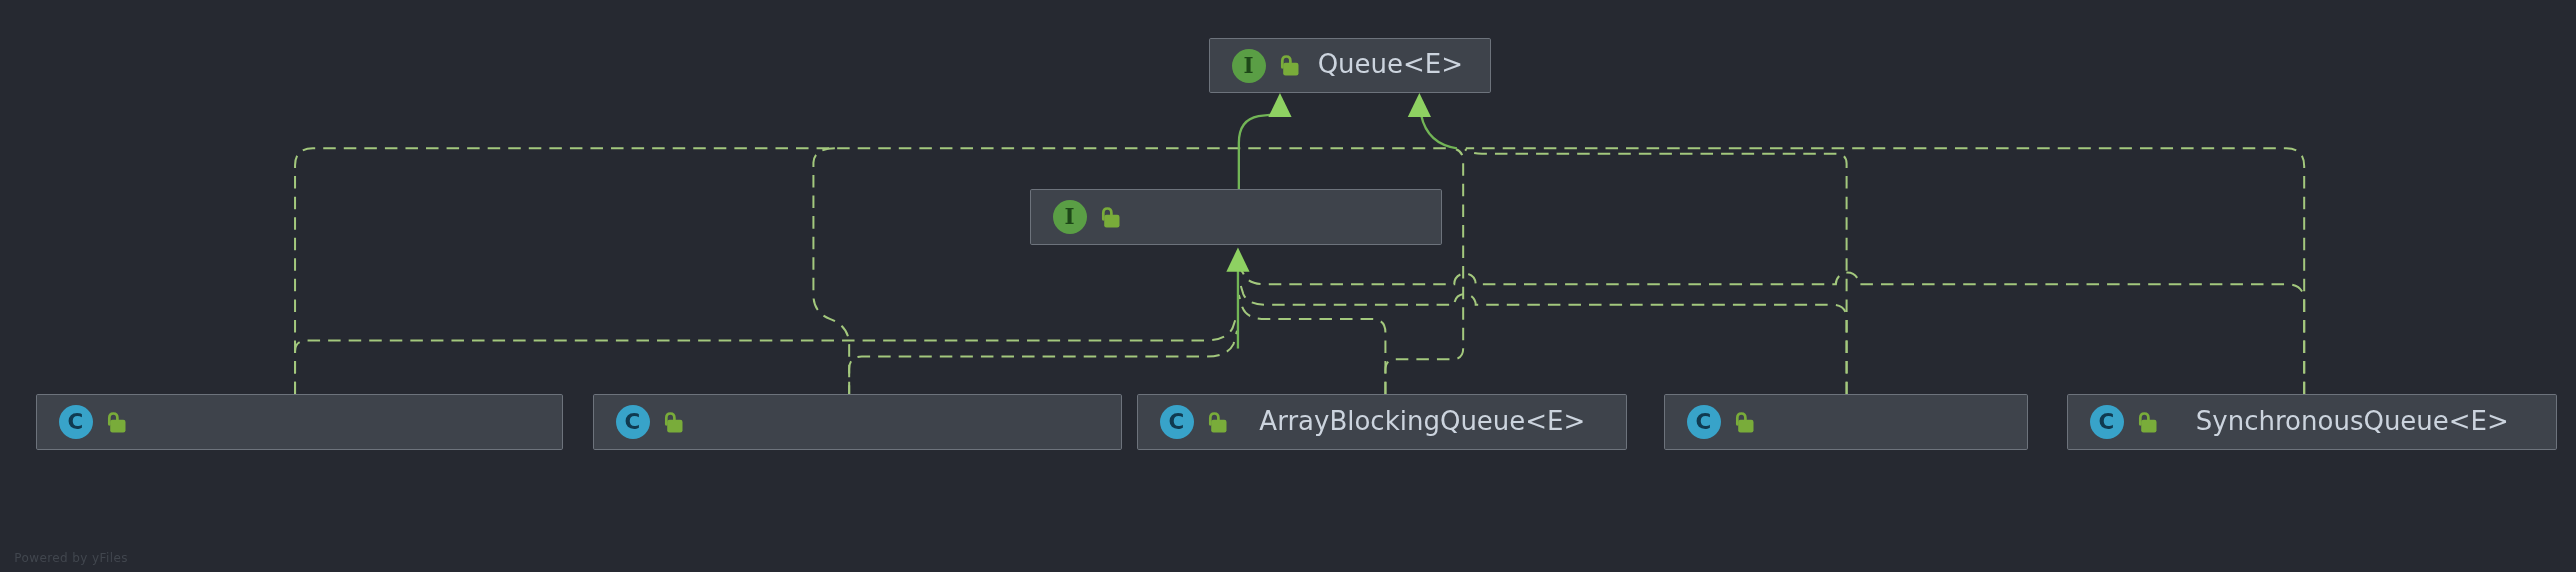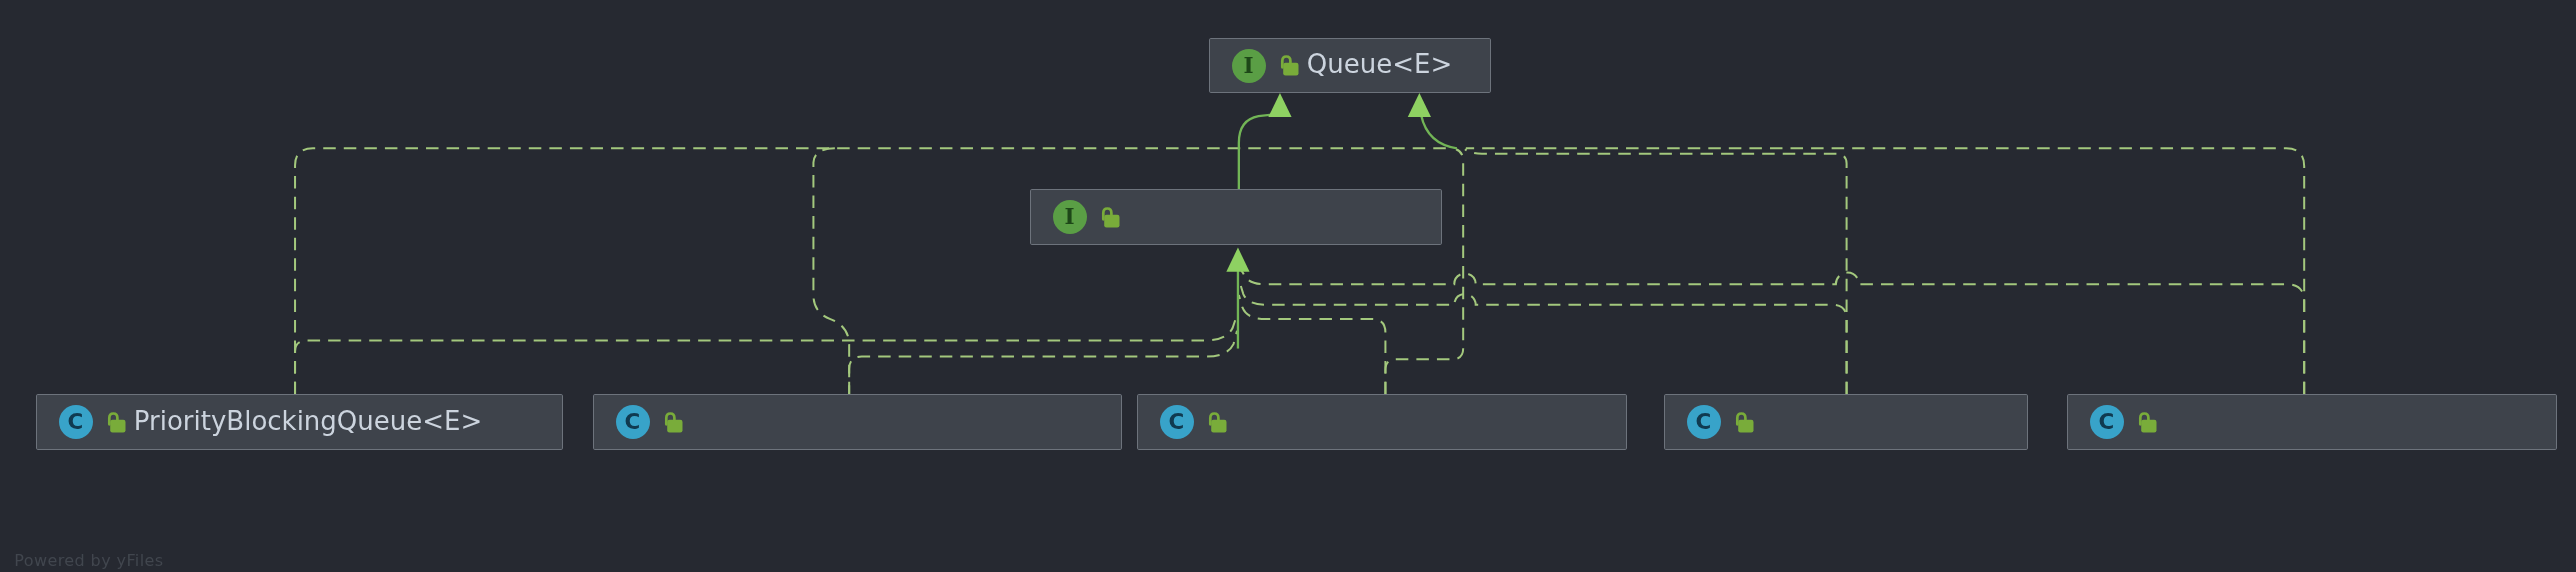--- a/index.html
+++ b/index.html
@@ -44,29 +44,30 @@
     display: flex; align-items: center; justify-content: center;
     font-weight: bold;
     font-size: 21.5px;
     line-height: 1;
   }
   .badge-interface { background: var(--interface-icon, #5a9e45); color: #1d4718; font-family: "DejaVu Serif", serif; }
   .badge-class     { background: var(--class-icon, #38a3c9); color: #103a50; font-family: "DejaVu Sans", sans-serif; }
   .key-icon { margin-left: 10.7px; flex: 0 0 auto; }
   .node-label {
     flex: 1 1 auto;
+    text-align: center;
     color: var(--node-text, #ccd4de);
     font-size: 26px;
     white-space: nowrap;
     padding: 0 3.6px 2.7px 3.6px;
   }
   .watermark {
     position: absolute;
     left: 14.3px; top: 551px;
-    font-size: 16px;
+    font-size: 12px;
     letter-spacing: 0.4px;
     color: #41464e;
     user-select: none;
   }
 </style>
 </head>
 <body style="--bg: #262931; --node-fill: #3e434b; --node-border: #6d737c; --node-text: #ccd4de; --edge-solid: #72b556; --edge-dashed: #a3c87d; --arrowhead: #8ed162; --interface-icon: #5a9e45; --class-icon: #38a3c9;">
 
 <div id="canvas">
   <svg id="edge-layer" width="2576" height="572" viewBox="0 0 2882 640" xmlns="http://www.w3.org/2000/svg">
@@ -103,44 +104,45 @@
         <path d="M7 17 V10 Q7 5 11.5 5 Q16 5 16 10 V12" fill="none" stroke="#79ac3a" stroke-width="3" stroke-linecap="round"></path>
         <rect x="8" y="12" width="17" height="14" rx="2.5" fill="#79ac3a"></rect>
       </svg>
     </div>
     <div class="node" style="left: 36px; top: 394px; width: 527px; height: 56px;">
       <span class="node-badge badge-class">C</span>
       <svg class="key-icon" width="27" height="27" viewBox="0 0 30 30">
         <path d="M7 17 V10 Q7 5 11.5 5 Q16 5 16 10 V12" fill="none" stroke="#79ac3a" stroke-width="3" stroke-linecap="round"></path>
         <rect x="8" y="12" width="17" height="14" rx="2.5" fill="#79ac3a"></rect>
       </svg>
-      <span class="node-label">PriorityBlockingQueue&lt;E&gt;</span>
     </div>
     <div class="node" style="left: 593px; top: 394px; width: 529px; height: 56px;">
       <span class="node-badge badge-class">C</span>
       <svg class="key-icon" width="27" height="27" viewBox="0 0 30 30">
         <path d="M7 17 V10 Q7 5 11.5 5 Q16 5 16 10 V12" fill="none" stroke="#79ac3a" stroke-width="3" stroke-linecap="round"></path>
         <rect x="8" y="12" width="17" height="14" rx="2.5" fill="#79ac3a"></rect>
       </svg>
     </div>
     <div class="node" style="left: 1137px; top: 394px; width: 490px; height: 56px;">
       <span class="node-badge badge-class">C</span>
       <svg class="key-icon" width="27" height="27" viewBox="0 0 30 30">
         <path d="M7 17 V10 Q7 5 11.5 5 Q16 5 16 10 V12" fill="none" stroke="#79ac3a" stroke-width="3" stroke-linecap="round"></path>
         <rect x="8" y="12" width="17" height="14" rx="2.5" fill="#79ac3a"></rect>
       </svg>
+      <span class="node-label">ArrayBlockingQueue&lt;E&gt;</span>
     </div>
     <div class="node" style="left: 1664px; top: 394px; width: 364px; height: 56px;">
       <span class="node-badge badge-class">C</span>
       <svg class="key-icon" width="27" height="27" viewBox="0 0 30 30">
         <path d="M7 17 V10 Q7 5 11.5 5 Q16 5 16 10 V12" fill="none" stroke="#79ac3a" stroke-width="3" stroke-linecap="round"></path>
         <rect x="8" y="12" width="17" height="14" rx="2.5" fill="#79ac3a"></rect>
       </svg>
     </div>
     <div class="node" style="left: 2067px; top: 394px; width: 490px; height: 56px;">
       <span class="node-badge badge-class">C</span>
       <svg class="key-icon" width="27" height="27" viewBox="0 0 30 30">
         <path d="M7 17 V10 Q7 5 11.5 5 Q16 5 16 10 V12" fill="none" stroke="#79ac3a" stroke-width="3" stroke-linecap="round"></path>
         <rect x="8" y="12" width="17" height="14" rx="2.5" fill="#79ac3a"></rect>
       </svg>
+      <span class="node-label">SynchronousQueue&lt;E&gt;</span>
     </div>
   </div>
 
 
 </body></html>

